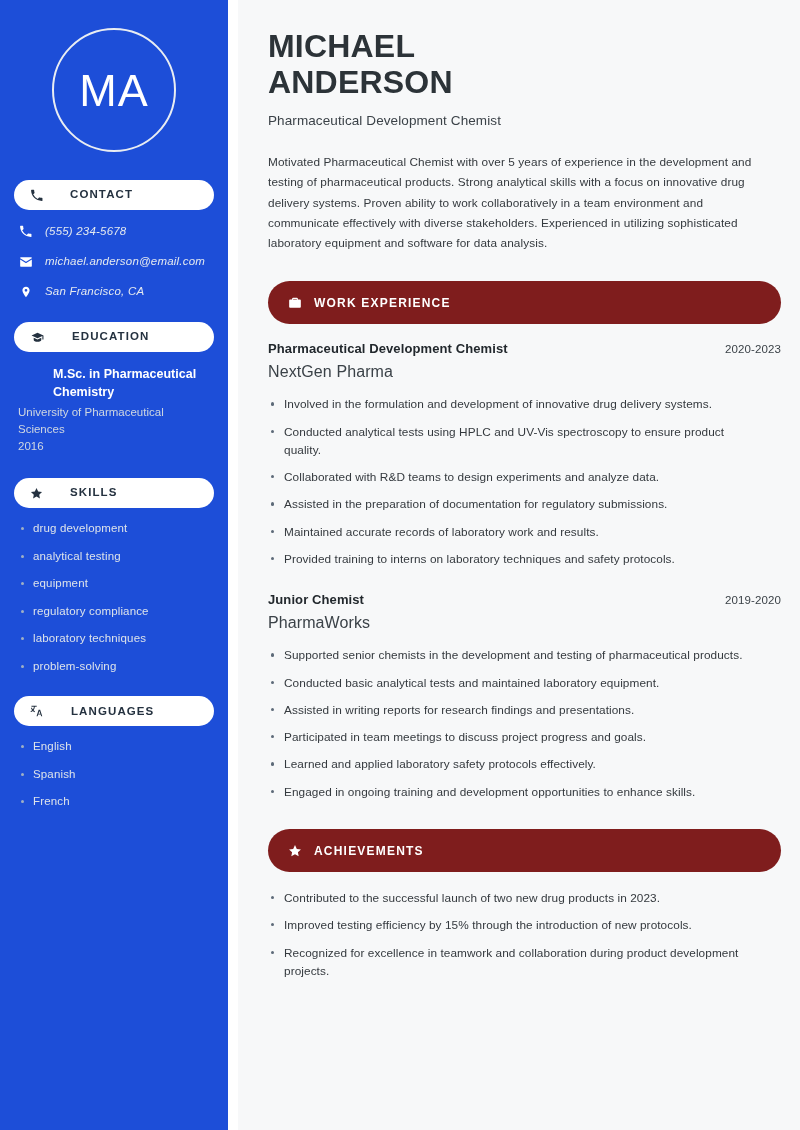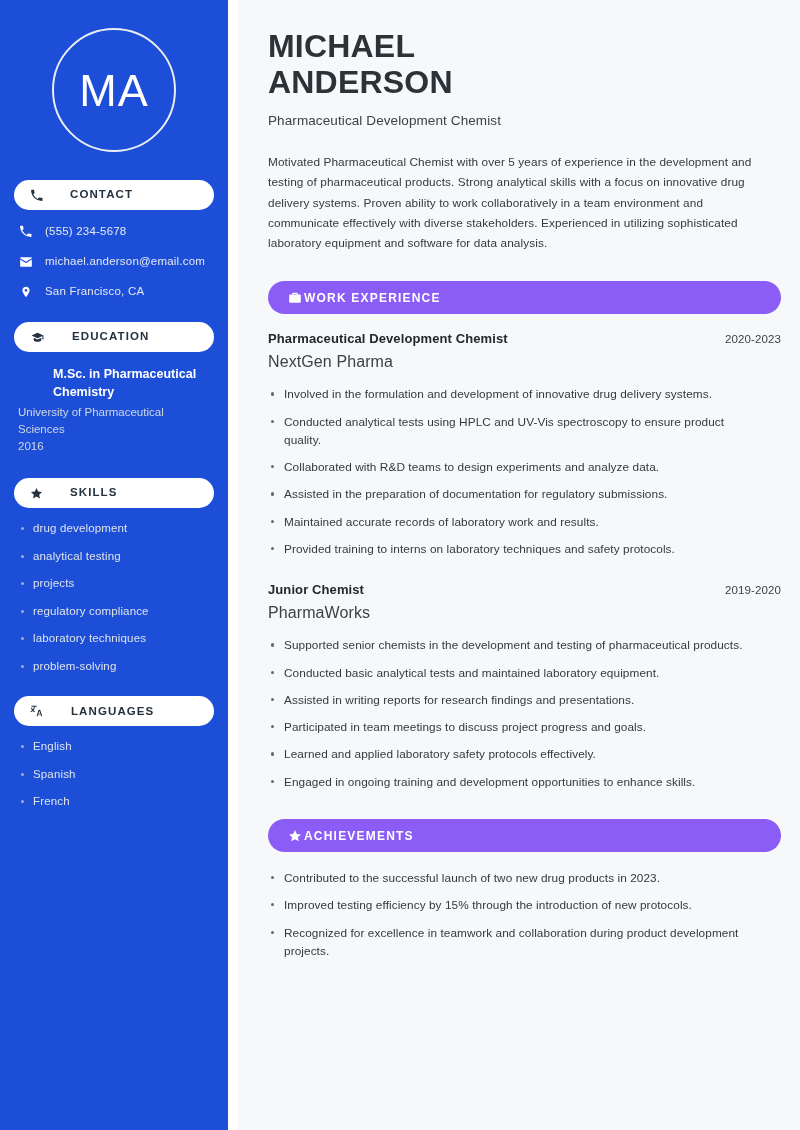--- a/index.html
+++ b/index.html
@@ -87,20 +87,21 @@
     display: flex;
     align-items: center;
     justify-content: center;
     flex: 0 0 15px;
   }
   .contact-row .txt {
     font-size: 11.5px;
     color: #e4e9ef;
     letter-spacing: .2px;
     line-height: 1.3;
+    font-style: italic;
   }
 
   .edu-block { padding: 0 4px; margin-bottom: 24px; }
   .edu-degree {
     font-size: 12.5px;
     font-weight: 700;
     color: #ffffff;
     line-height: 1.45;
     margin-bottom: 3px;
     margin-left: 35px;
@@ -166,26 +167,26 @@
   .summary {
     margin-top: 24px;
     color: #34393e;
     font-size: 11.8px;
     line-height: 1.72;
     letter-spacing: .1px;
     max-width: 495px;
   }
 
   .section-bar {
-    background: #8b5cf6;
+    background: #7f1d1d;
     border-radius: 999px;
-    height: 33px;
-    display: flex;
-    align-items: center;
-    gap: 2px;
+    height: 43px;
+    display: flex;
+    align-items: center;
+    gap: 12px;
     padding: 0 20px;
     margin: 28px 0 17px 0;
   }
   .section-bar .bar-label {
     color: #ffffff;
     font-size: 12px;
     font-weight: 700;
     letter-spacing: 1.2px;
     text-transform: uppercase;
     line-height: 1;
@@ -309,21 +310,21 @@
         <svg width="13" height="13" viewBox="0 0 24 24" fill="#24313f">
             <path d="M12 1.8l3.1 6.6 7.1.9-5.2 4.9 1.3 7-6.3-3.5-6.3 3.5 1.3-7L1.8 9.3l7.1-.9L12 1.8z"></path>
           </svg>
       </span>
       <span class="pill-label">SKILLS</span>
     </div>
 
     <ul class="side-list">
       <li>drug development</li>
       <li>analytical testing</li>
-      <li>projects</li>
+      <li>equipment</li>
       <li>regulatory compliance</li>
       <li>laboratory techniques</li>
       <li>problem-solving</li>
     </ul>
 
     <div class="pill">
       <span class="ic">
         <svg width="14" height="14" viewBox="0 0 24 24" fill="#24313f">
             <path d="M2.5 3h9v1.7H8.3c-.2 2.3-1 4.3-2.2 5.9.7.7 1.5 1.3 2.4 1.8l-.7 1.6c-1.1-.6-2.1-1.3-2.9-2.2-1 .9-2.1 1.6-3.4 2.1l-.6-1.6c1.1-.4 2-1 2.8-1.7C2.6 9.3 1.9 7.9 1.6 6.3h1.8c.3 1.1.8 2.1 1.5 2.9 1-1.3 1.6-2.9 1.8-4.5H2.5V3zm11.3 7h3.6L21 21h-1.9l-.9-2.8h-4.2l-.9 2.8h-1.9l3.6-11zm.8 6.6h3.1L16.1 12l-1.5 4.6z"></path>
           </svg>

